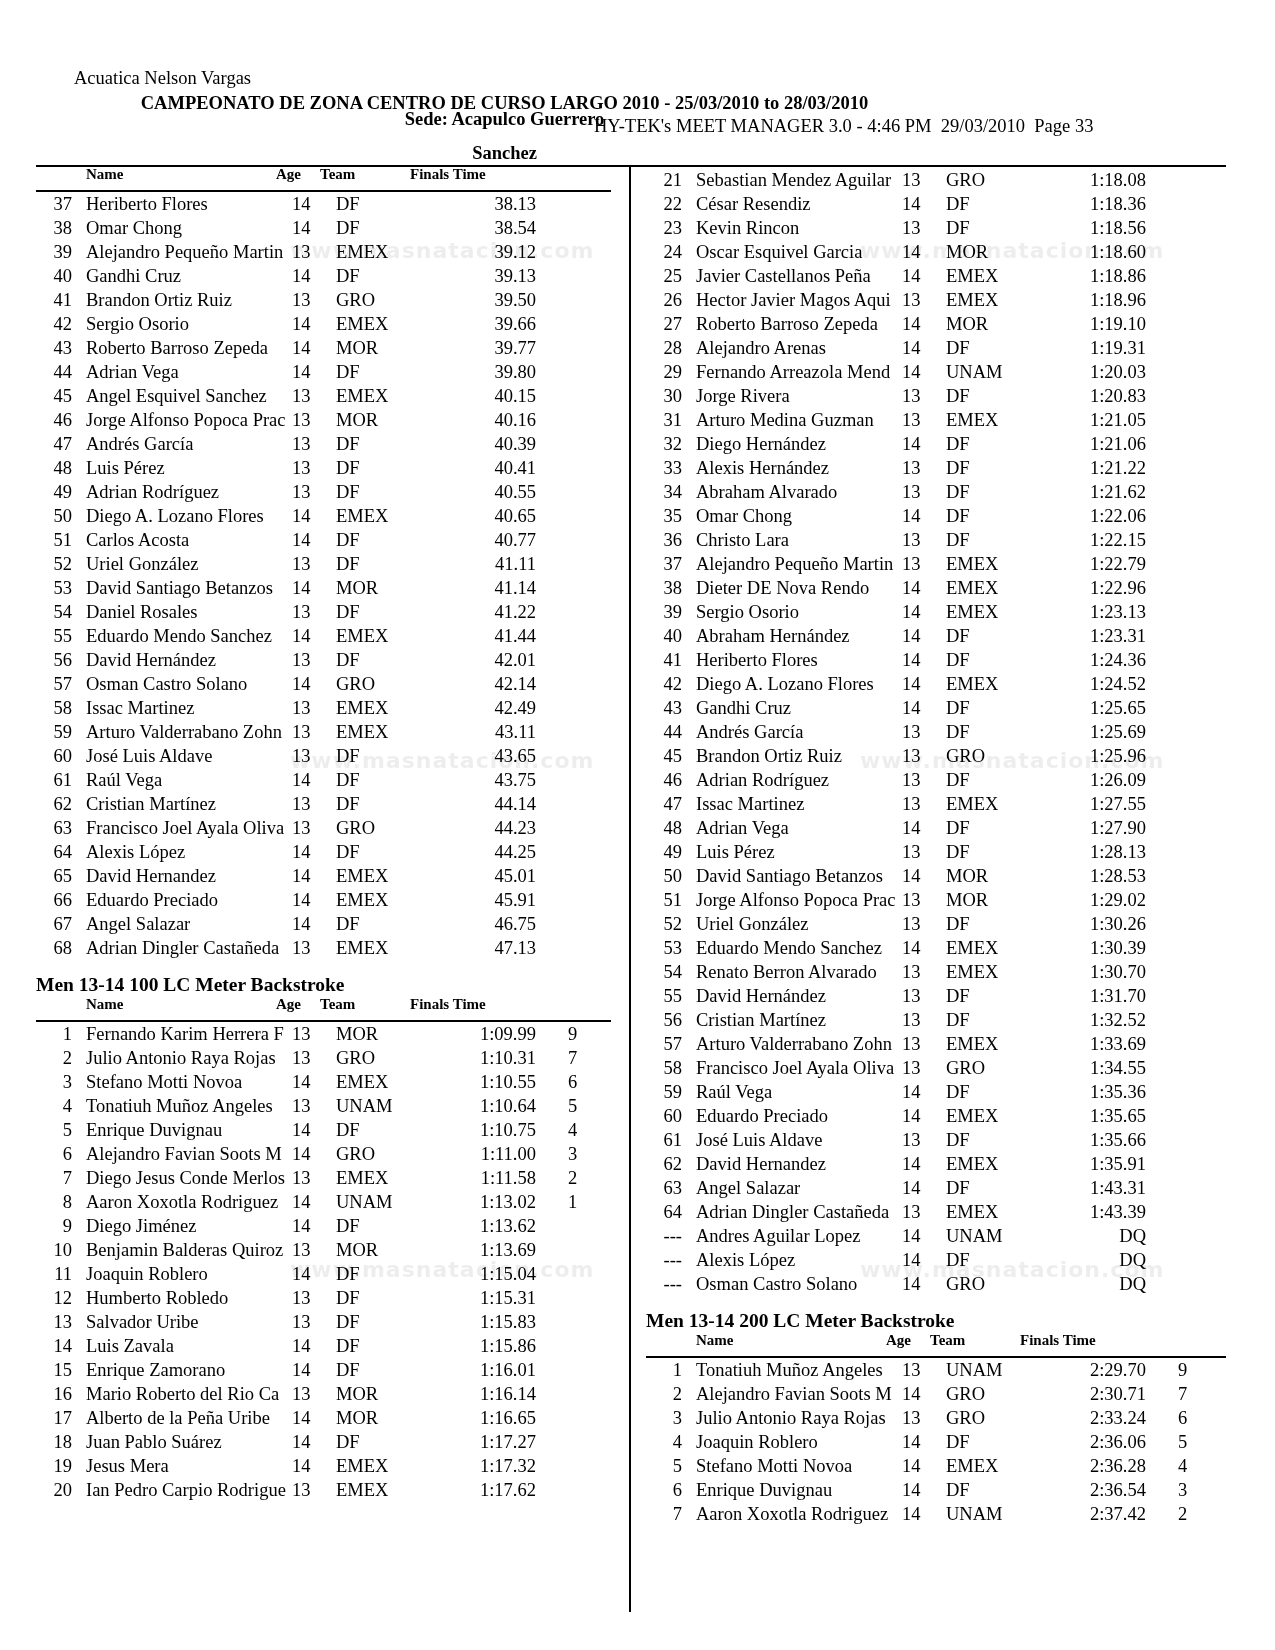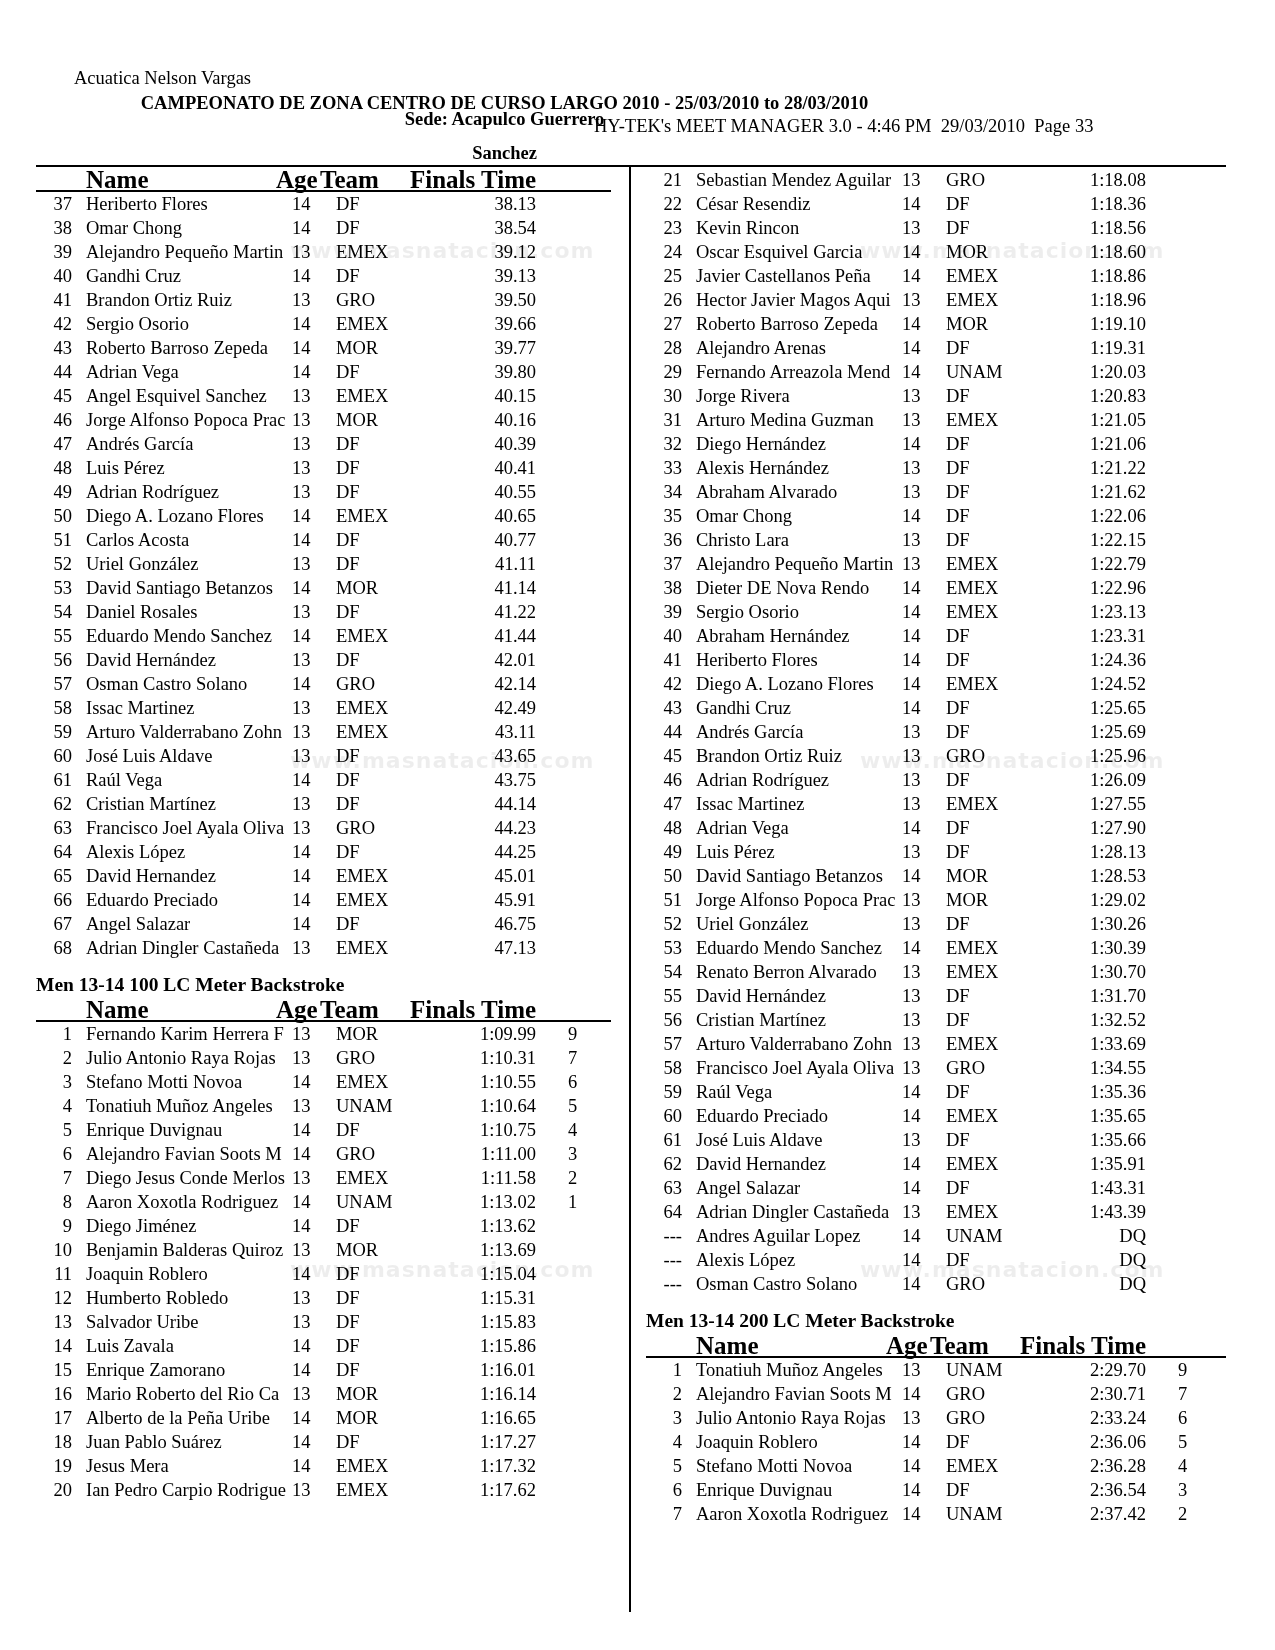--- a/index.html
+++ b/index.html
@@ -10,21 +10,21 @@
   .hdr-center { position:absolute; left:0; width:1009px; text-align:center; font-weight:bold; font-size:18.5px; }
   .title { top:93px; }
   .sede { top:109px; }
   .results { top:143px; }
   .top-rule { position:absolute; left:36px; top:165px; width:1190px; height:2px; background:#000; }
   .vdivider { position:absolute; left:629px; top:165px; width:2px; height:1447px; background:#000; }
   .col { position:absolute; font-size:18.5px; }
   .col-left { left:36px; top:168px; width:575px; }
   .col-right { left:646px; top:168px; width:580px; }
   .event-title { font-weight:bold; font-size:19.5px; height:26px; line-height:26px; white-space:nowrap; }
-  .colhdr { position:relative; height:22px; font-weight:bold; font-size:25px; border-bottom:2px solid #000;text-align:right; }
+  .colhdr { position:relative; height:22px; font-weight:bold; font-size:15px; border-bottom:2px solid #000;text-align:right; }
   .colhdr span { position:absolute; top:-2px; white-space:nowrap; }
   .row { position:relative; height:24px; line-height:24px; white-space:nowrap; }
   .row span { position:absolute; top:0; }
   .place { width:36px; text-align:right; left:0; }
   .name { left:50px; width:200px; overflow:hidden; }
   .age { left:256px; }
   .team { left:300px; }
   .time { left:400px; width:100px; text-align:right; }
   .pts { left:532px; }
   .spacer { height:12px; }

